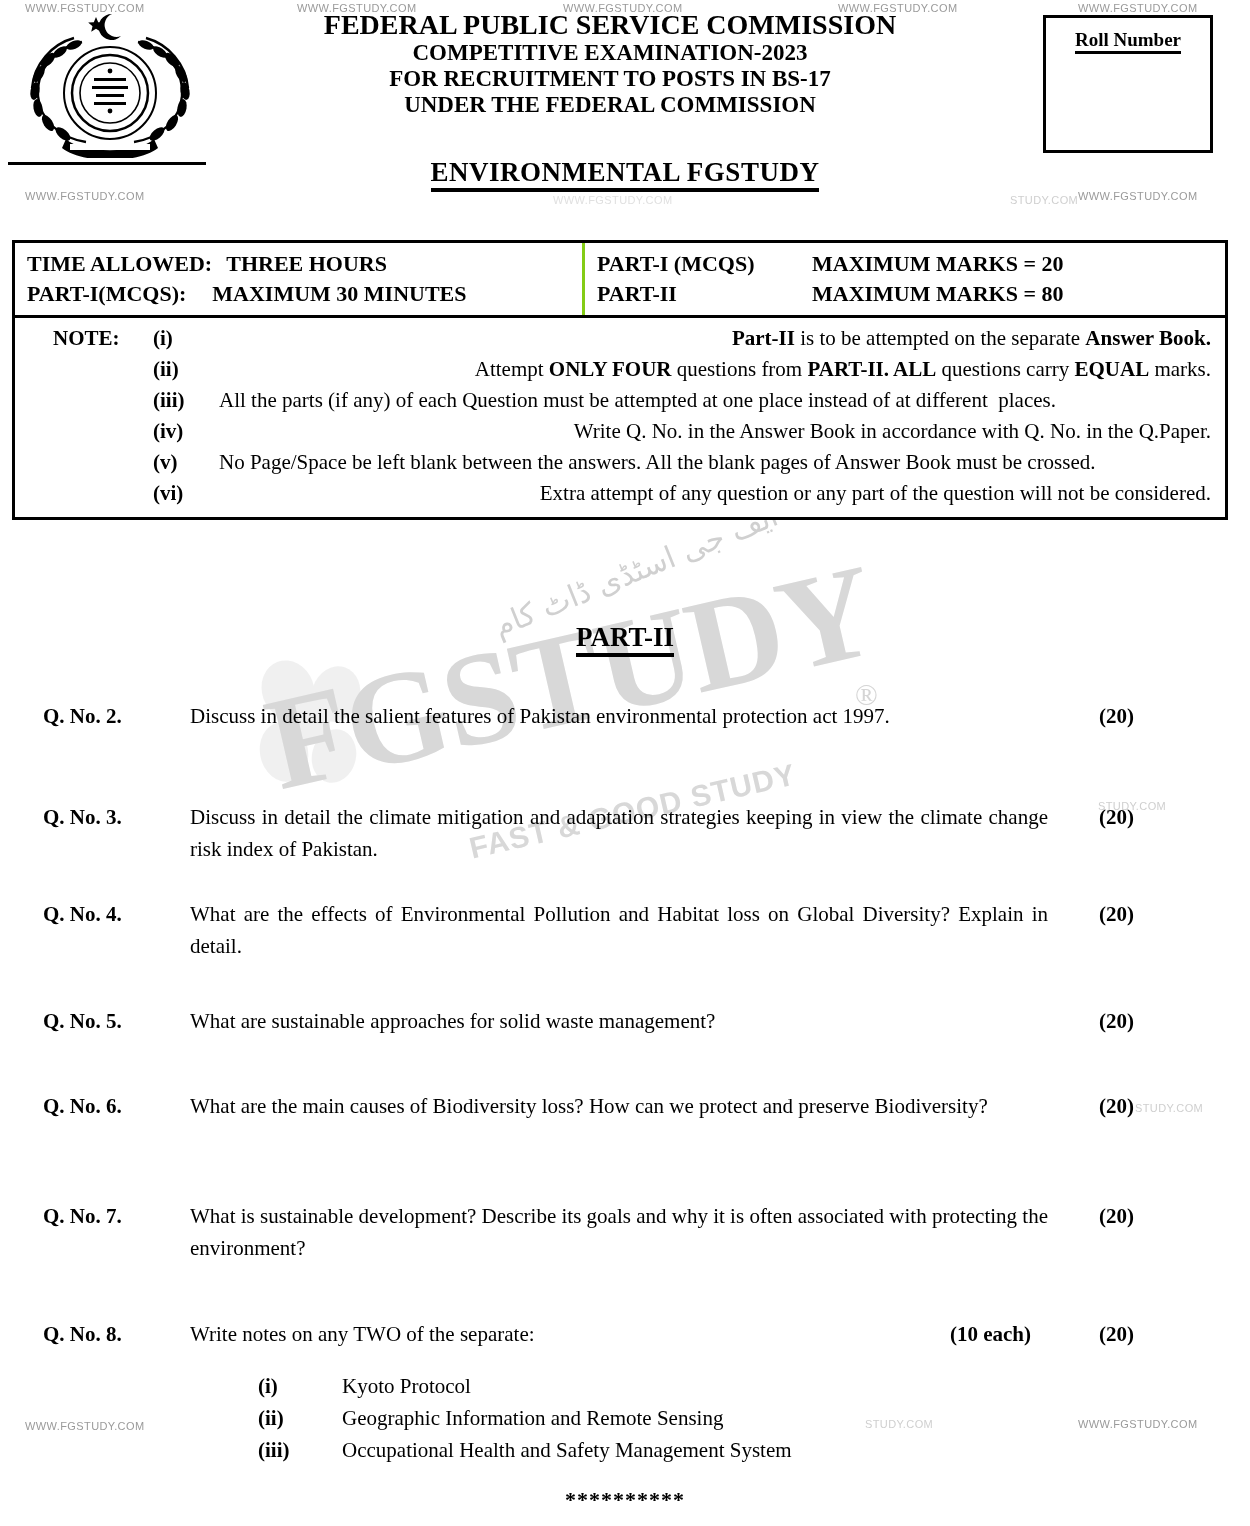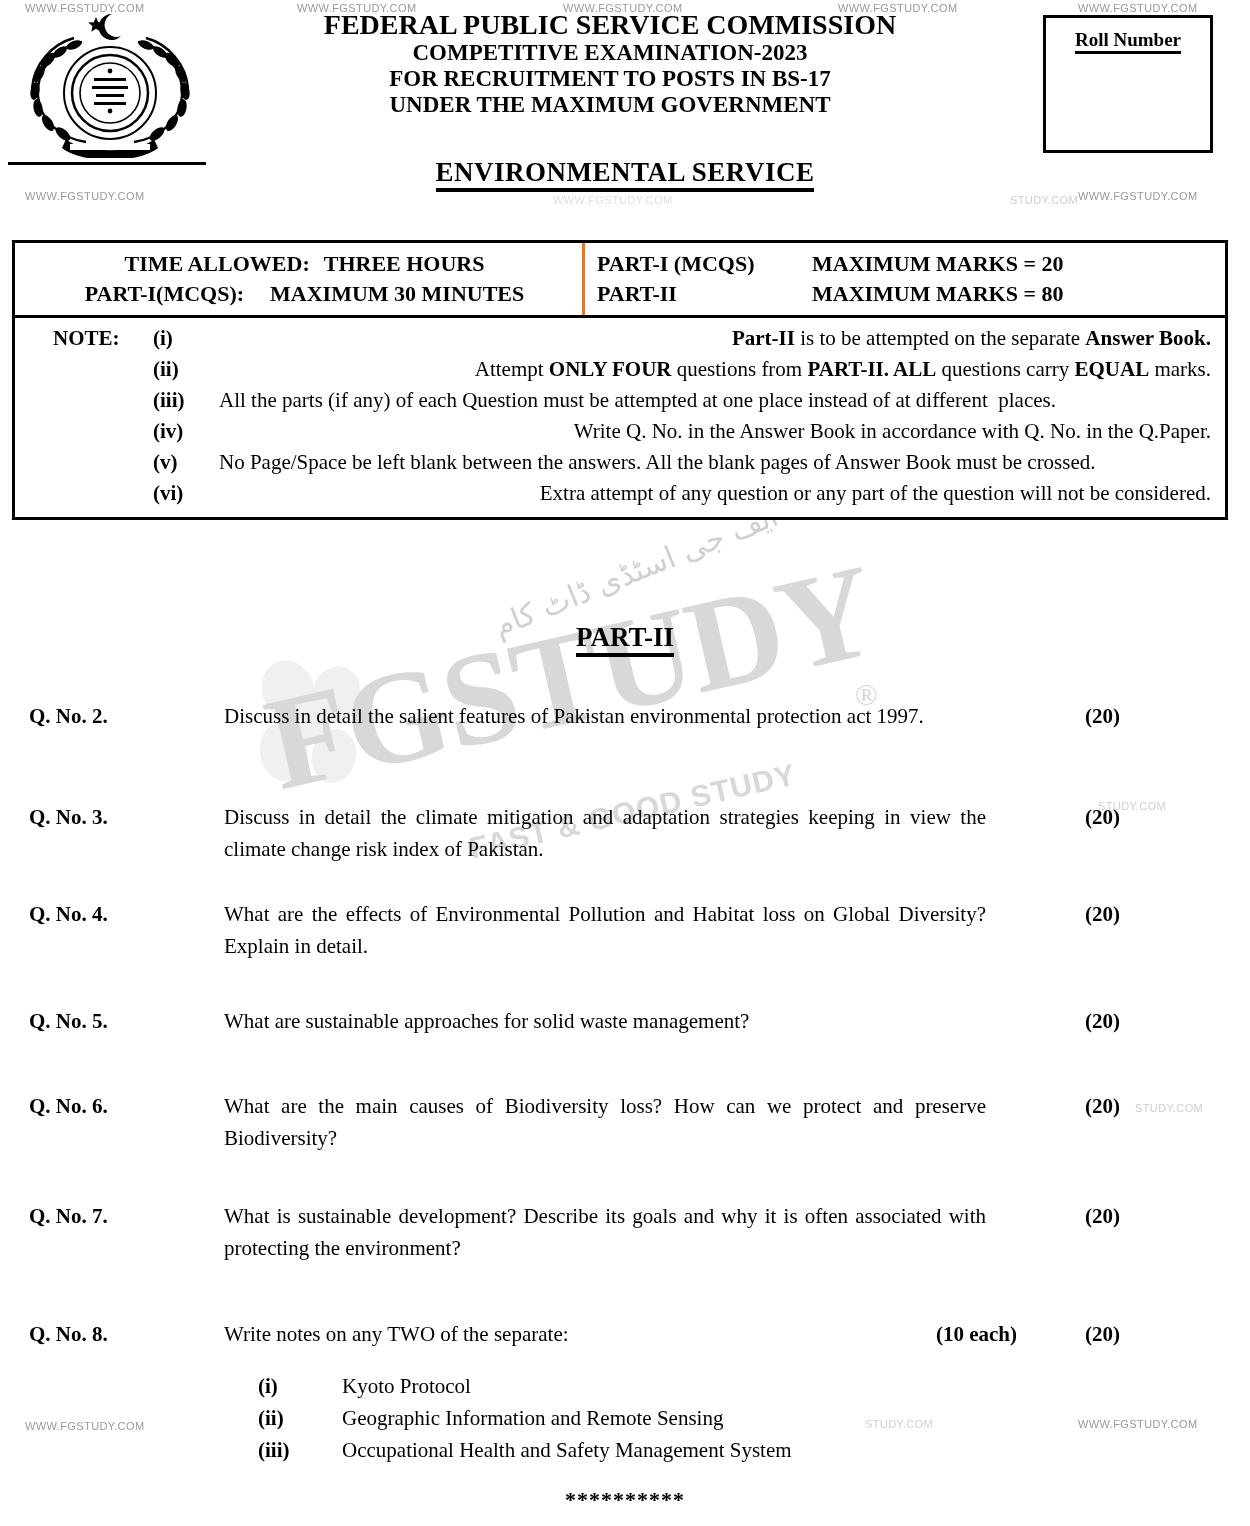--- a/index.html
+++ b/index.html
@@ -175,23 +175,22 @@
     border: 3px solid #000;
     background: #fff;
     z-index: 2;
   }
   .info-top {
     display: flex;
     border-bottom: 3px solid #000;
   }
   .info-left {
     width: 570px;
-    border-right: 3px solid #f97316;
+    border-right: 3px solid #84cc16;
     padding: 6px 0 6px 12px;
-    text-align: center;
   }
   .info-right {
     flex: 1;
     padding: 6px 0 6px 12px;
   }
   .info-line {
     font-size: 22px;
     font-weight: bold;
     line-height: 30px;
     white-space: nowrap;
@@ -234,25 +233,24 @@
     text-align: center;
     font-size: 27px;
     font-weight: bold;
     z-index: 2;
   }
   .part2 span { border-bottom: 4px solid #000; padding-bottom: 1px; }
 
   
   .q {
     position: absolute;
-    left: 4px;
+    left: 18px;
     width: 1116px;
     display: flex;
     z-index: 2;
-    gap: 48px;
   }
   .q-label {
     width: 172px;
     flex: 0 0 172px;
     padding-left: 25px;
     font-size: 21px;
     font-weight: bold;
     line-height: 32px;
     white-space: nowrap;
   }
@@ -404,25 +402,25 @@
     <path d="M58 131 C 74 146, 130 146, 146 131 L 150 140 C 130 156, 74 156, 54 140 Z"></path>
     <rect x="62" y="136" width="80" height="6" fill="#fff"></rect>
   </g>
 </svg>
 <div class="emblem-rule"></div>
 
 <div class="title-block">
   <div class="t1">FEDERAL PUBLIC SERVICE COMMISSION</div>
   <div class="t2">COMPETITIVE EXAMINATION-2023</div>
   <div class="t2">FOR RECRUITMENT TO POSTS IN BS-17</div>
-  <div class="t2">UNDER THE MAXIMUM GOVERNMENT</div>
+  <div class="t2">UNDER THE FEDERAL COMMISSION</div>
 </div>
 
 <div class="subject">
-  <span>ENVIRONMENTAL SERVICE</span>
+  <span>ENVIRONMENTAL FGSTUDY</span>
 </div>
 
 <div class="roll-box">
   <div class="roll-label">
     <span>Roll Number</span>
   </div>
 </div>
 
 <div class="info-table">
   <div class="info-top">

